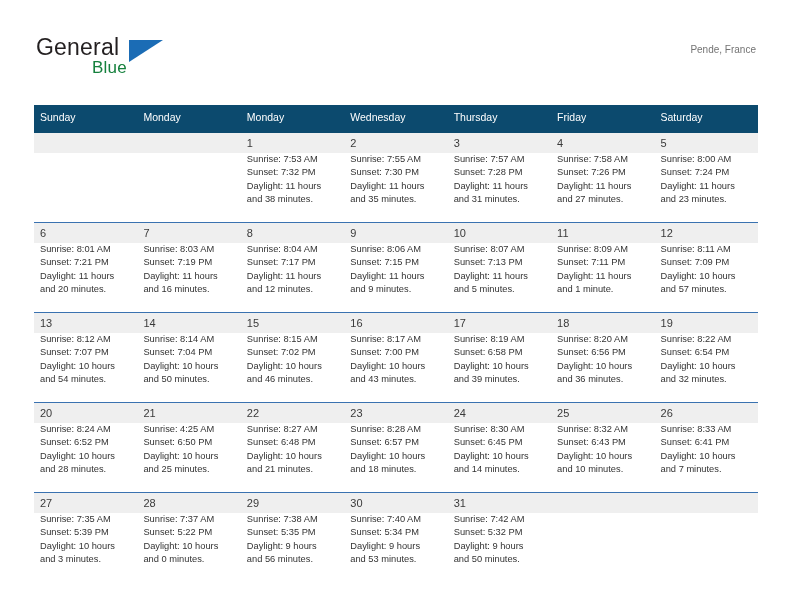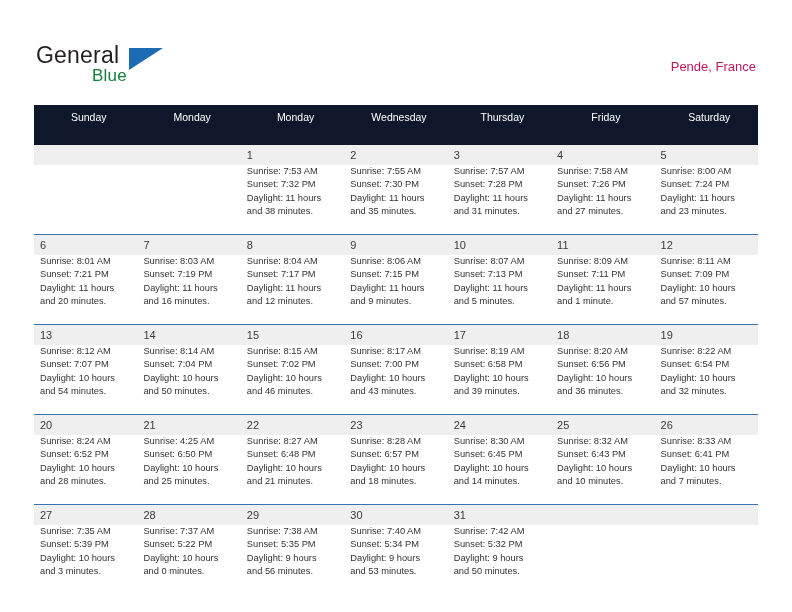--- a/index.html
+++ b/index.html
@@ -19,21 +19,21 @@
     position: relative;
     width: 792px;
     height: 612px;
     box-sizing: border-box;
   }
 
   
   .header {
     position: absolute;
     left: 0;
-    top: 8px;
+    top: 0;
     width: 792px;
     height: 100px;
   }
 
   .logo {
     position: absolute;
     left: 36px;
     top: 34px;
     width: 200px;
     height: 56px;
@@ -72,44 +72,44 @@
     top: 34px;
     text-align: right;
   }
   .cal-title {
     font-size: 25px;
     color: #2b2b2b;
     line-height: 30px;
     white-space: nowrap;
   }
   .cal-subtitle {
-    font-size: 13px;
-    color: #be185d;
+    font-size: 10px;
+    color: #737373;
     line-height: 18px;
-    margin-top: 16px;
+    margin-top: 7px;
     white-space: nowrap;
   }
 
   
   .calendar {
     position: absolute;
     left: 34px;
     top: 105px;
     width: 724px;
     border-collapse: collapse;
     table-layout: fixed;
   }
 
   .calendar th {
-    background: #0f172a;
+    background: #0c4a6e;
     color: #ffffff;
     font-size: 10.5px;
     font-weight: normal;
-    text-align: center;
-    padding: 4px 0 20px 6px;
+    text-align: left;
+    padding: 4px 0 8px 6px;
     height: 16px;
     border: none;
   }
 
   .calendar td {
     vertical-align: top;
     padding: 0;
     width: 103.4px;
     height: 89px;
     border-top: 1px solid #3a72b0;

